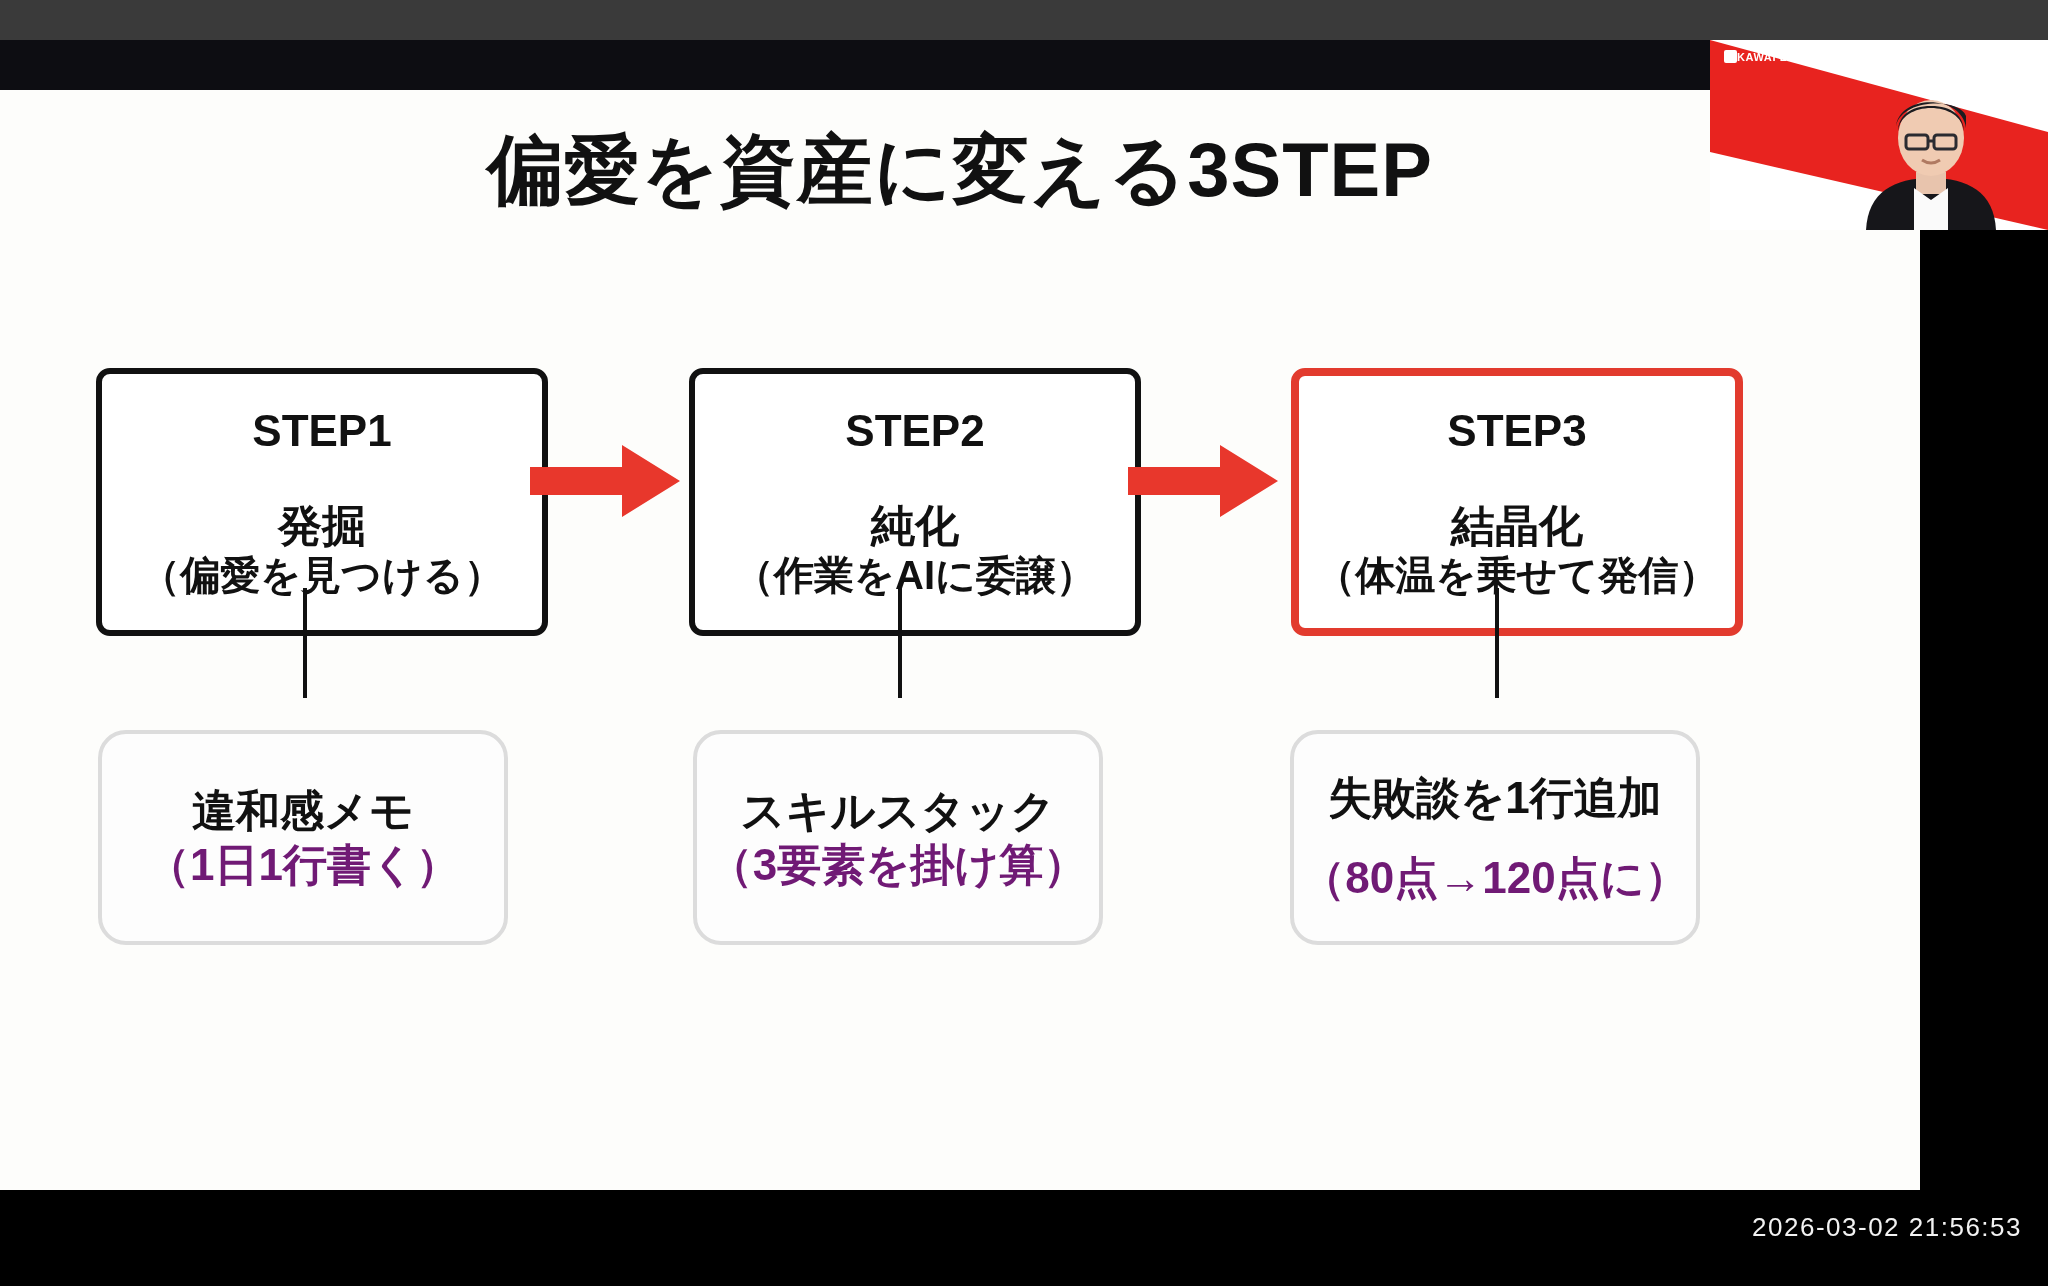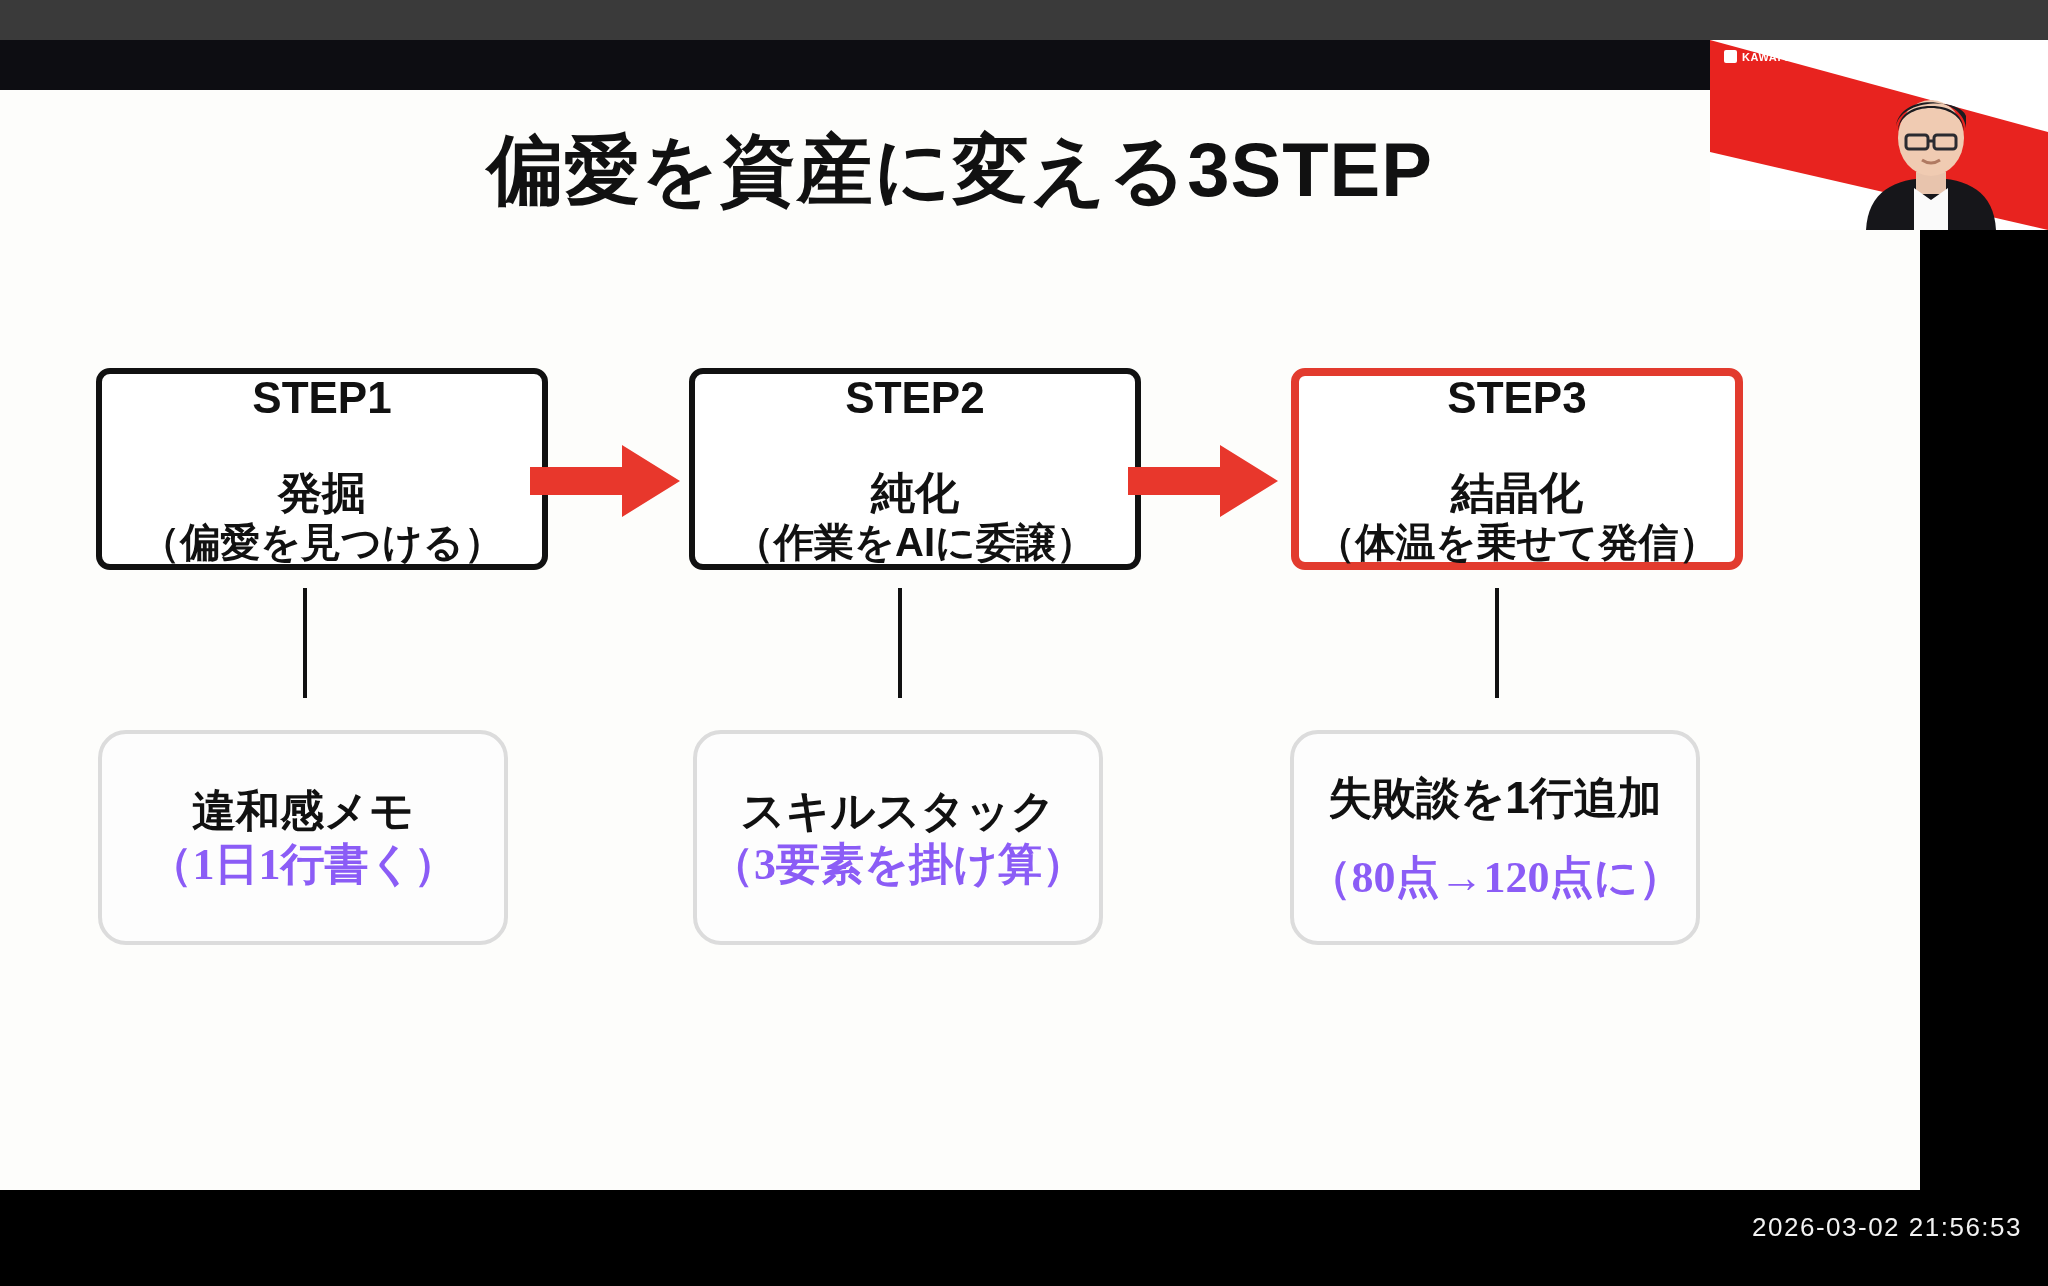--- a/index.html
+++ b/index.html
@@ -20,21 +20,21 @@
   .slide-title{
     position:absolute;left:0;top:40px;width:1920px;
     text-align:center;font-size:76px;font-weight:700;color:#111;
     letter-spacing:1px;line-height:1.05;
   }
 
   
   .steps{position:absolute;left:0;top:0;width:1920px;height:1100px;}
 
   .step-box{
-    position:absolute;top:278px;width:452px;height:202px;
+    position:absolute;top:278px;width:452px;height:268px;
     background:#fff;border:6px solid #111;border-radius:14px;
     display:flex;flex-direction:column;align-items:center;justify-content:center;
     box-sizing:border-box;
   }
   .step-box.accent{border-color:#e23b2e;border-width:8px;}
   .step-box .hdr{font-size:44px;font-weight:700;color:#111;line-height:1.18;}
   .step-box .sub{font-size:44px;font-weight:700;color:#111;line-height:1.18;margin-top:43px;}
   .step-box .note{font-size:40px;font-weight:700;color:#111;line-height:1.18;white-space:nowrap;}
 
   #step-1{left:96px;}
@@ -56,30 +56,30 @@
   .sub-box{
     position:absolute;top:640px;width:410px;height:215px;
     background:#fdfdfd;border:4px solid #dcdcdc;border-radius:28px;
     display:flex;flex-direction:column;align-items:center;justify-content:center;
     box-sizing:border-box;
   }
   #sub-1{left:98px;}
   #sub-2{left:693px;}
   #sub-3{left:1290px;gap:26px;}
   .sub-box .l1{font-size:44px;font-weight:700;color:#111;line-height:1.22;white-space:nowrap;}
-  .sub-box .l2{font-size:44px;font-weight:700;color:#8b5cf6;line-height:1.22;white-space:nowrap;font-family:Liberation Serif, serif;}
+  .sub-box .l2{font-size:44px;font-weight:700;color:#701a75;line-height:1.22;white-space:nowrap;}
 
   
   .cam{position:absolute;left:1710px;top:40px;width:338px;height:190px;overflow:hidden;background:#fff;}
   .cam .bg{position:absolute;inset:0;background:#e8231f;}
   .cam .wedge-a{position:absolute;left:0;top:0;width:0;height:0;
      border-left:338px solid transparent;border-top:92px solid #fff;}
   .cam .wedge-b{position:absolute;left:0;bottom:0;width:0;height:0;
      border-right:338px solid transparent;border-bottom:78px solid #fff;}
-  .cam-logo{position:absolute;left:14px;top:10px;display:flex;align-items:center;gap:5px;z-index:5;}
+  .cam-logo{position:absolute;left:14px;top:10px;display:flex;align-items:center;z-index:5;}
   .cam-logo .mark{width:13px;height:13px;background:#fff;border-radius:2px;}
   .cam-logo .txt{font-size:11px;font-weight:700;color:#fff;letter-spacing:.6px;}
   .cam-brand{position:absolute;left:12px;bottom:12px;z-index:5;
      font-size:15px;font-weight:700;color:#fff;letter-spacing:.5px;}
   .person{position:absolute;right:42px;bottom:0;width:150px;height:150px;z-index:4;}
 
   
   .timestamp{
     position:absolute;right:26px;top:1212px;
     font-size:26px;color:#f2f2f2;letter-spacing:1.5px;

